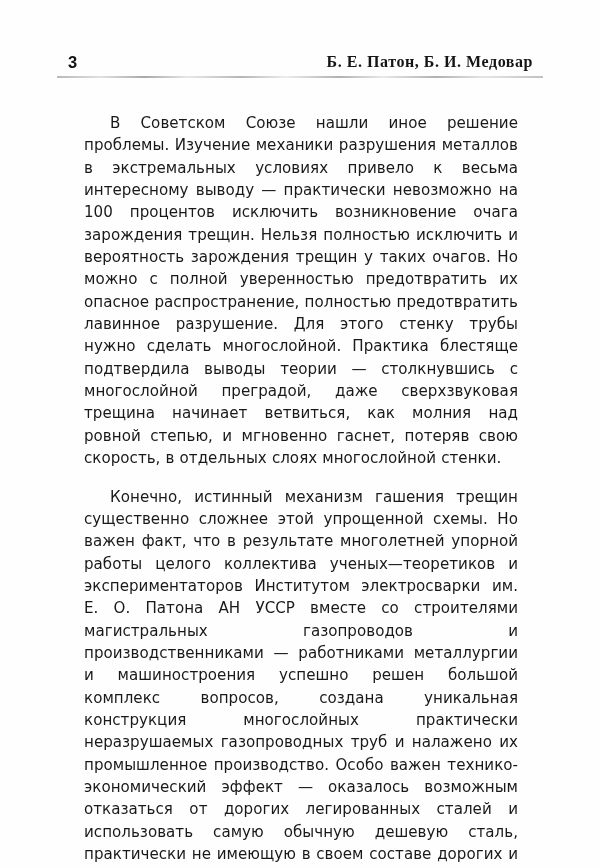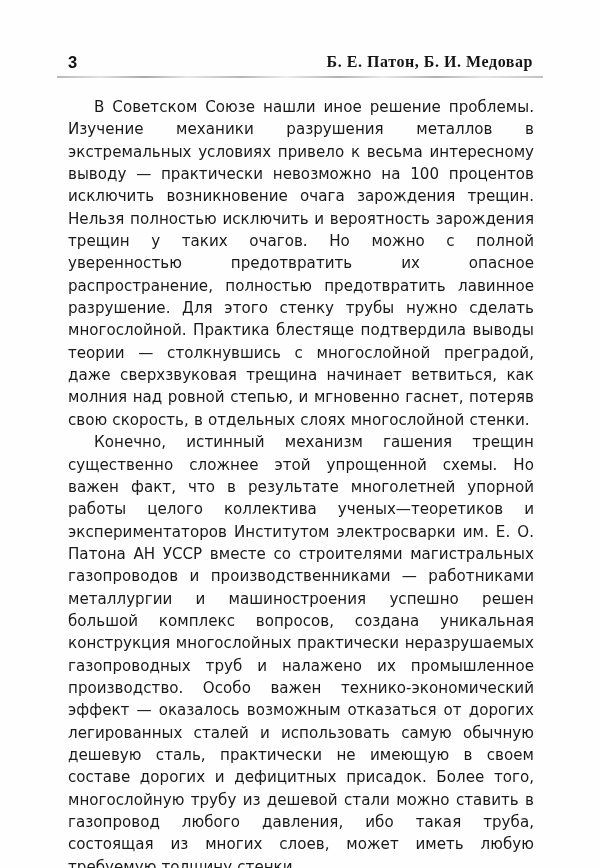--- a/index.html
+++ b/index.html
@@ -76,21 +76,21 @@
 
   
   .text-block {
     position: absolute;
     left: 68px;
     top: 96px;
     width: 466px;
   }
 
   .para {
-    margin: 0;
+    margin: 16px;
     text-align: justify;
     text-align-last: left;
     text-indent: 26px;
     font-size: 15.1px;
     line-height: 22.35px;
     letter-spacing: 0.02px;
     word-spacing: 0.3px;
     hyphens: manual;
     color: #191919;
   }

